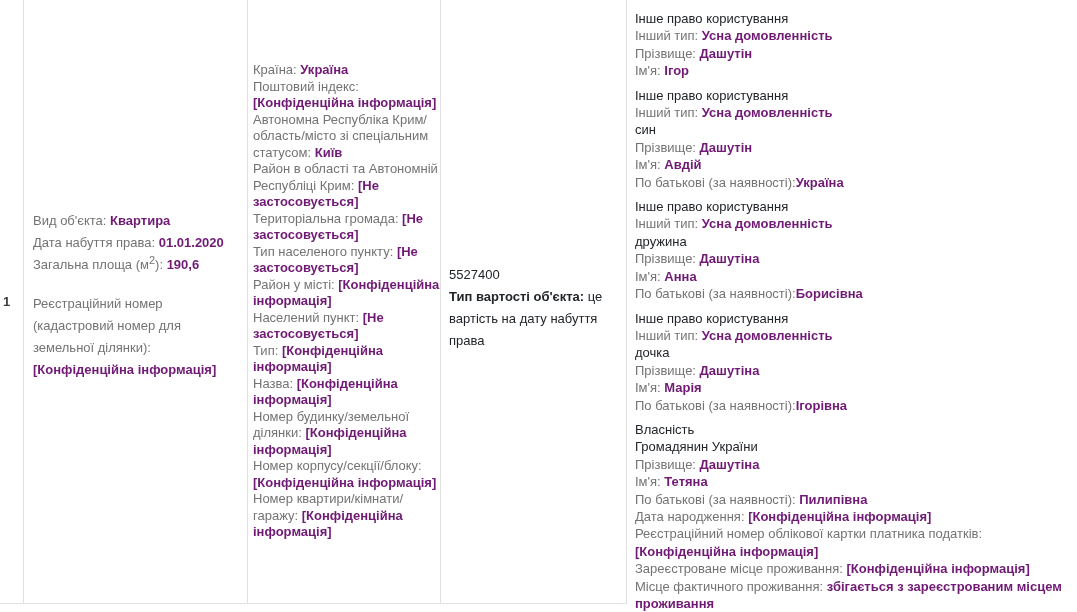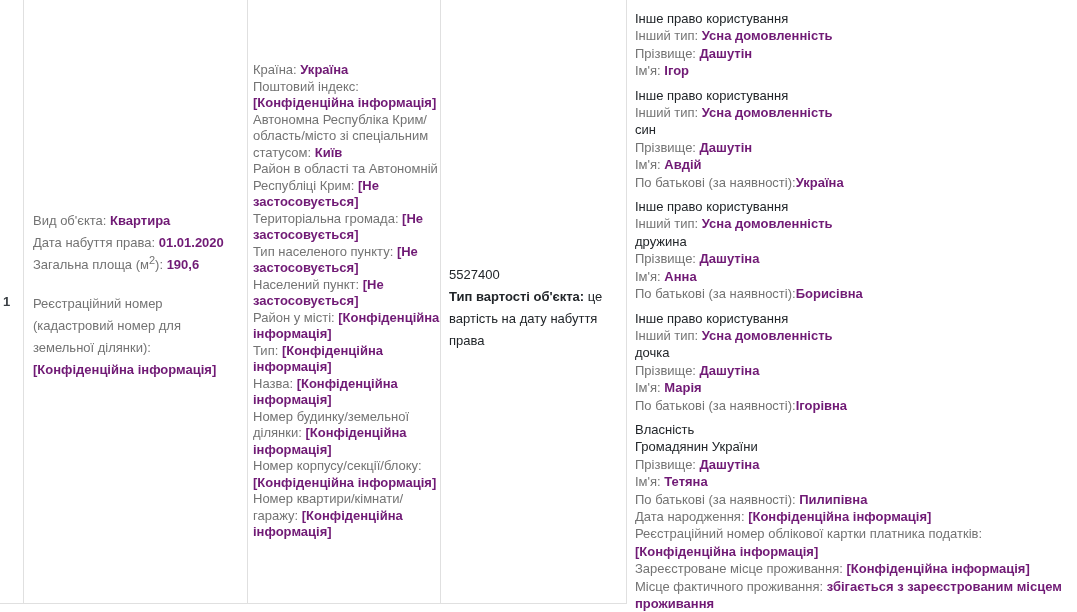--- a/index.html
+++ b/index.html
@@ -41,22 +41,22 @@
     <div class="field reg-field"><span class="lbl">Реєстраційний номер (кадастровий номер для земельної ділянки): </span><span class="val">[Конфіденційна інформація]</span></div>
   </div>
 
   <div class="col c3">
     <div class="field"><span class="lbl">Країна: </span><span class="val">Україна</span></div>
     <div class="field"><span class="lbl">Поштовий індекс: </span><span class="val">[Конфіденційна інформація]</span></div>
     <div class="field"><span class="lbl">Автономна Республіка Крим/область/місто зі спеціальним статусом: </span><span class="val">Київ</span></div>
     <div class="field"><span class="lbl">Район в області та Автономній Республіці Крим: </span><span class="val">[Не застосовується]</span></div>
     <div class="field"><span class="lbl">Територіальна громада: </span><span class="val">[Не застосовується]</span></div>
     <div class="field"><span class="lbl">Тип населеного пункту: </span><span class="val">[Не застосовується]</span></div>
+    <div class="field"><span class="lbl">Район у місті: </span><span class="val">[Конфіденційна інформація]</span></div>
     <div class="field"><span class="lbl">Населений пункт: </span><span class="val">[Не застосовується]</span></div>
-    <div class="field"><span class="lbl">Район у місті: </span><span class="val">[Конфіденційна інформація]</span></div>
     <div class="field"><span class="lbl">Тип: </span><span class="val">[Конфіденційна інформація]</span></div>
     <div class="field"><span class="lbl">Назва: </span><span class="val">[Конфіденційна інформація]</span></div>
     <div class="field"><span class="lbl">Номер будинку/земельної ділянки: </span><span class="val">[Конфіденційна інформація]</span></div>
     <div class="field"><span class="lbl">Номер корпусу/секції/блоку: </span><span class="val">[Конфіденційна інформація]</span></div>
     <div class="field"><span class="lbl">Номер квартири/кімнати/гаражу: </span><span class="val">[Конфіденційна інформація]</span></div>
   </div>
 
   <div class="col c4">
     <div class="field amount">5527400</div>
     <div class="field"><span class="blbl">Тип вартості об'єкта: </span><span class="vreg">це вартість на дату набуття права</span></div>

